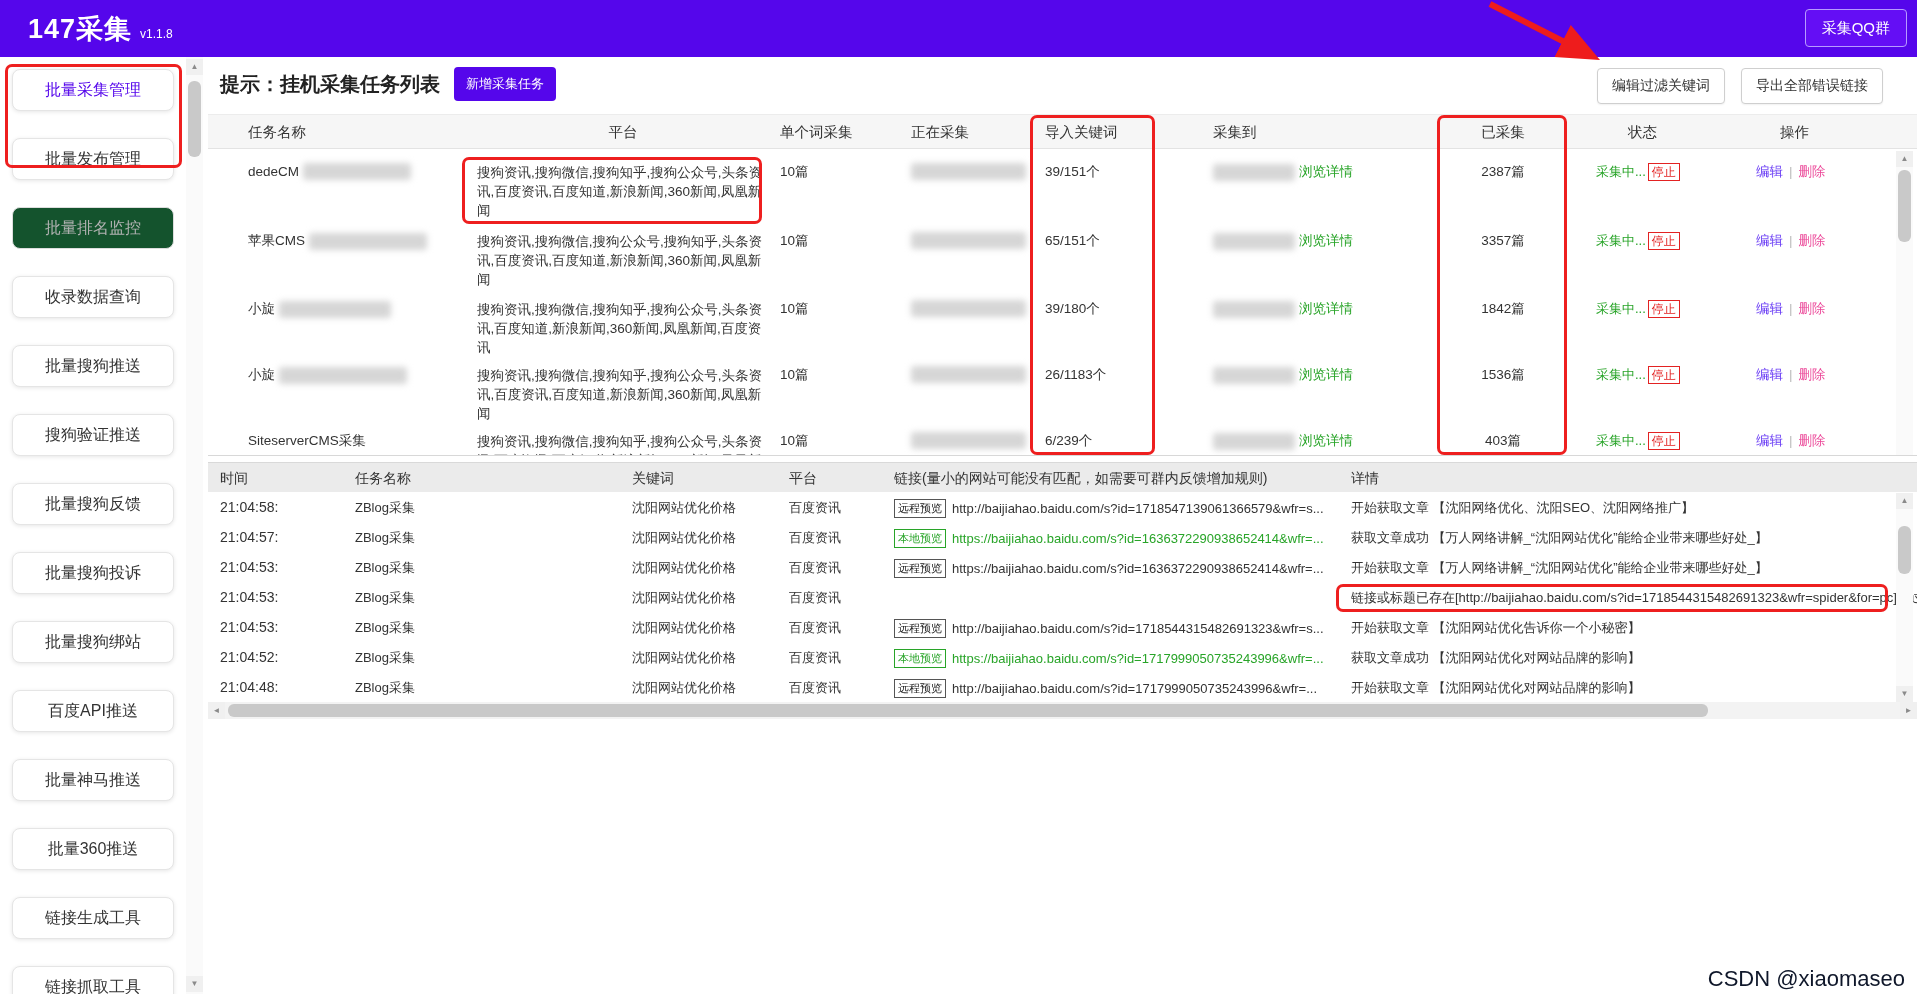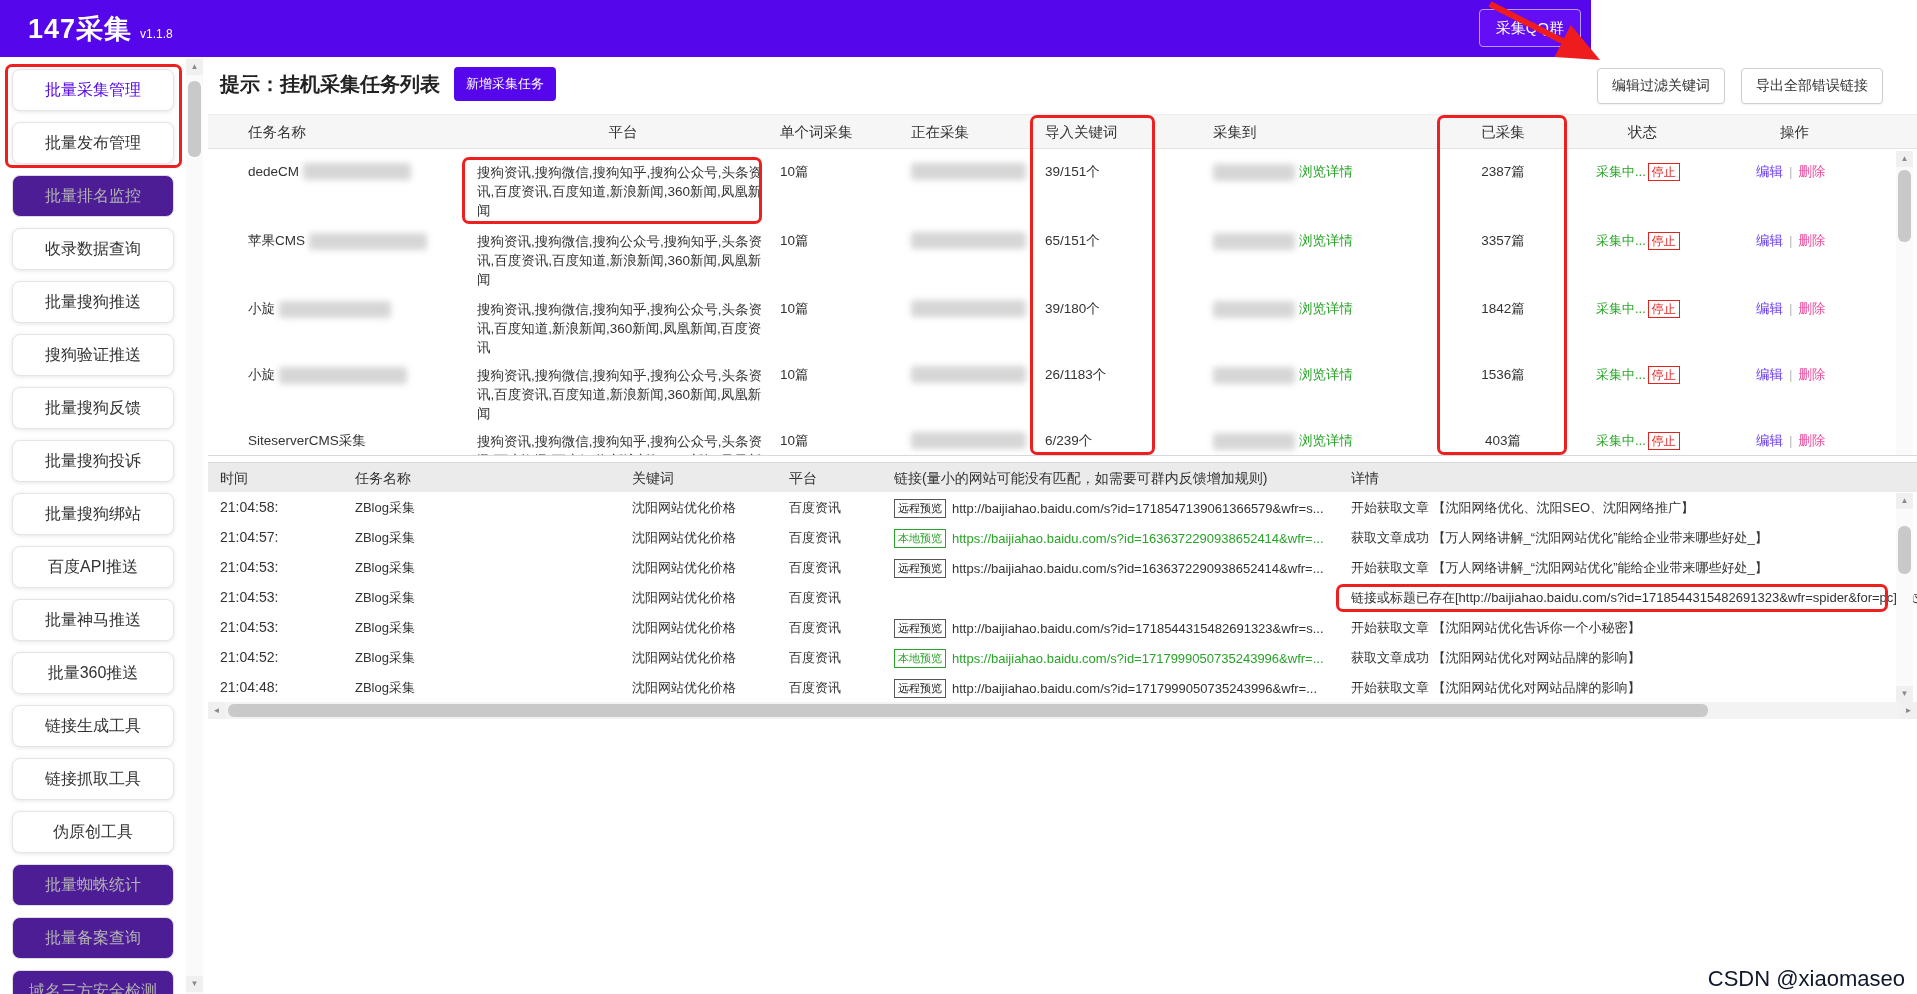--- a/index.html
+++ b/index.html
@@ -1,29 +1,29 @@
 <!DOCTYPE html>
 <html><head>
 <meta charset="utf-8">
 <style>
   * { box-sizing: border-box; margin: 0; padding: 0; }
   body { font-family: "Liberation Sans", "DejaVu Sans", sans-serif; background:#fff; }
   .app { position:relative; width:1917px; height:994px; background:#fff; overflow:hidden; }
 
   
-  .topbar { position:absolute; left:0; top:0; width:1591px; height:57px; background:#5506eb; display:flex; align-items:center; z-index:5; }
+  .topbar { position:absolute; left:0; top:0; width:1917px; height:57px; background:#5506eb; display:flex; align-items:center; z-index:5; }
   .logo { color:#fff; font-size:27px; font-weight:bold; margin-left:28px; letter-spacing:1px; }
   .version { color:#fff; font-size:12px; margin-left:8px; margin-top:10px; }
   .qq-btn { position:absolute; right:10px; top:9px; height:38px; padding:0 16px; background:#640ef5; border:1px solid #b79bff; border-radius:4px; color:#fff; font-size:15px; line-height:36px; cursor:pointer; }
 
   
   .sidebar { position:absolute; left:0; top:57px; width:186px; height:937px; background:#fff; padding-top:12px; overflow:hidden; }
-  .side-btn { width:162px; height:42px; margin:0 auto 11px auto; background:#fff; border:1px solid #e5e5e5; border-radius:8px; box-shadow:0 1px 4px rgba(0,0,0,.10); text-align:center; line-height:40px; font-size:16px; color:#333; cursor:pointer; white-space:nowrap; }
+  .side-btn { width:162px; height:42px; margin:0 auto 27px auto; background:#fff; border:1px solid #e5e5e5; border-radius:8px; box-shadow:0 1px 4px rgba(0,0,0,.10); text-align:center; line-height:40px; font-size:16px; color:#333; cursor:pointer; white-space:nowrap; }
   .side-btn.active { color:#5506eb; }
-  .side-btn.disabled { background:#4c1d95; color:#b3b3b3; border-color:#dddddd; box-shadow:none; cursor:default; }
+  .side-btn.disabled { background:#14532d; color:#b3b3b3; border-color:#dddddd; box-shadow:none; cursor:default; }
 
   
   .vtrack { position:absolute; width:17px; background:#fafafa; z-index:4; }
   .sb-arrow { position:absolute; width:17px; height:16px; background:#f0f0f0; color:#8a8a8a; font-size:8px; text-align:center; line-height:16px; }
   .vthumb { position:absolute; left:2px; width:13px; background:#c9c9c9; border-radius:6px; }
   .htrack { position:absolute; height:17px; background:#f3f3f3; z-index:4; }
   .hthumb { position:absolute; top:2px; height:13px; background:#c9c9c9; border-radius:6px; }
   .sb-arrow.h { width:17px; height:17px; line-height:17px; }
 
   

